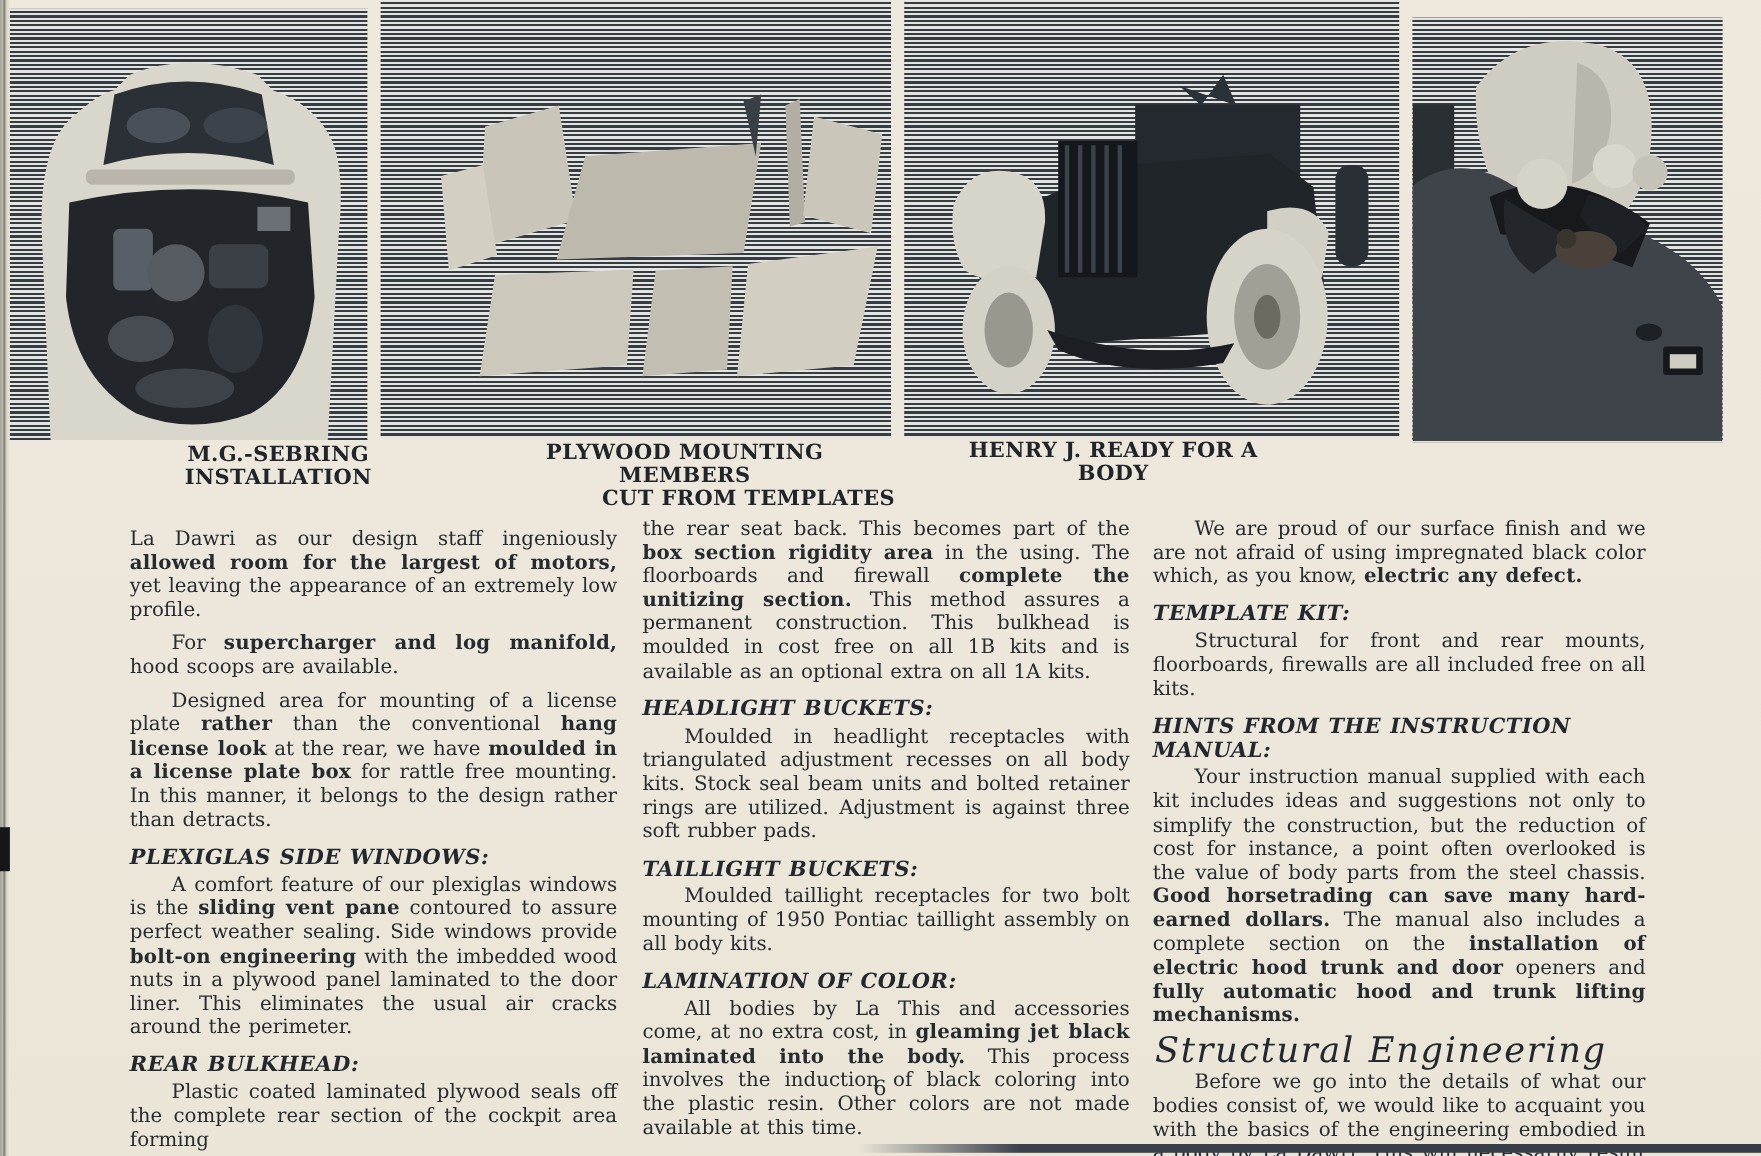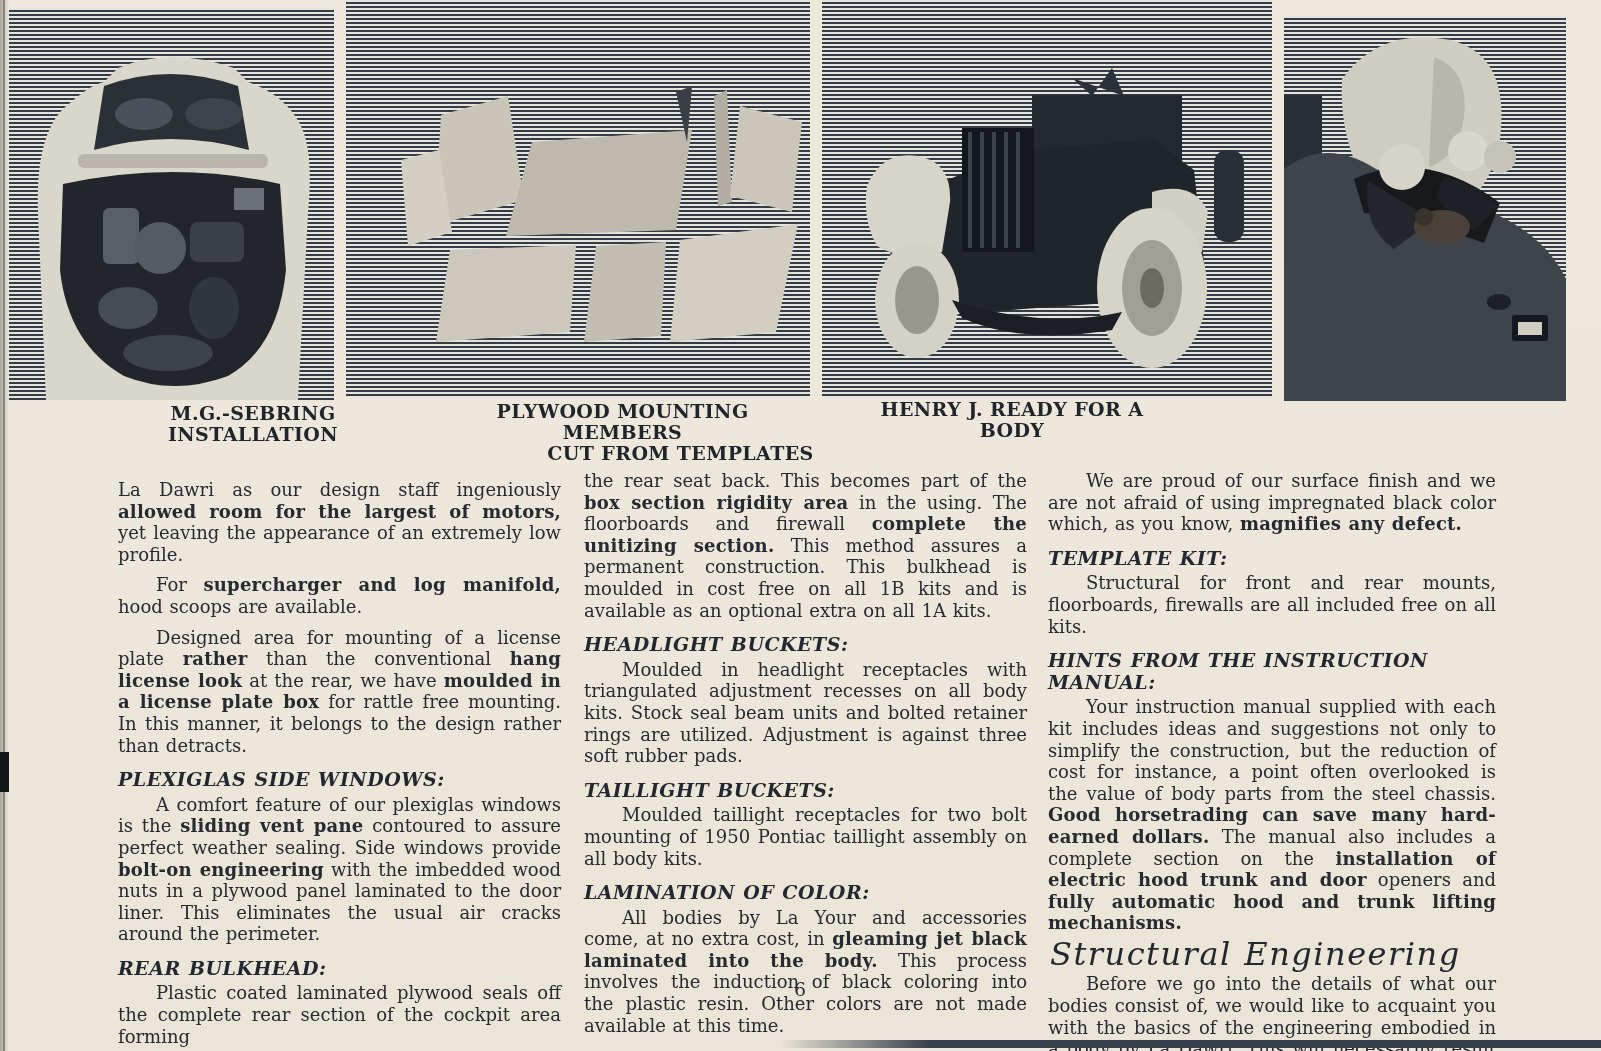--- a/index.html
+++ b/index.html
@@ -168,24 +168,24 @@
       <h3 class="sec-heading">REAR BULKHEAD:</h3>
       <p class="para indent"><span>Plastic coated laminated plywood seals off the complete rear section of the cockpit area forming</span></p>
     </div>
   <div class="col col-1">
       <p class="para"><span>the rear seat back. This becomes part of the </span><b>box section rigidity area</b><span> in the using. The floorboards and firewall </span><b>complete the unitizing section.</b><span> This method assures a permanent construction. This bulkhead is moulded in cost free on all 1B kits and is available as an optional extra on all 1A kits.</span></p>
       <h3 class="sec-heading">HEADLIGHT BUCKETS:</h3>
       <p class="para indent"><span>Moulded in headlight receptacles with triangulated adjustment recesses on all body kits. Stock seal beam units and bolted retainer rings are utilized. Adjustment is against three soft rubber pads.</span></p>
       <h3 class="sec-heading">TAILLIGHT BUCKETS:</h3>
       <p class="para indent"><span>Moulded taillight receptacles for two bolt mounting of 1950 Pontiac taillight assembly on all body kits.</span></p>
       <h3 class="sec-heading">LAMINATION OF COLOR:</h3>
-      <p class="para indent"><span>All bodies by La Your and accessories come, at no extra cost, in </span><b>gleaming jet black laminated into the body.</b><span> This process involves the induction of black coloring into the plastic resin. Other colors are not made available at this time.</span></p>
+      <p class="para indent"><span>All bodies by La This and accessories come, at no extra cost, in </span><b>gleaming jet black laminated into the body.</b><span> This process involves the induction of black coloring into the plastic resin. Other colors are not made available at this time.</span></p>
     </div>
   <div class="col col-2">
-      <p class="para indent"><span>We are proud of our surface finish and we are not afraid of using impregnated black color which, as you know, </span><b>magnifies any defect.</b></p>
+      <p class="para indent"><span>We are proud of our surface finish and we are not afraid of using impregnated black color which, as you know, </span><b>electric any defect.</b></p>
       <h3 class="sec-heading">TEMPLATE KIT:</h3>
       <p class="para indent"><span>Structural for front and rear mounts, floorboards, firewalls are all included free on all kits.</span></p>
       <h3 class="sec-heading">HINTS FROM THE INSTRUCTION MANUAL:</h3>
       <p class="para indent"><span>Your instruction manual supplied with each kit includes ideas and suggestions not only to simplify the construction, but the reduction of cost for instance, a point often overlooked is the value of body parts from the steel chassis. </span><b>Good horsetrading can save many hard-earned dollars.</b><span> The manual also includes a complete section on the </span><b>installation of electric hood trunk and door</b><span> openers and </span><b>fully automatic hood and trunk lifting mechanisms.</b></p>
       <h2 class="script-heading">Structural Engineering</h2>
       <p class="para indent"><span>Before we go into the details of what our bodies consist of, we would like to acquaint you with the basics of the engineering embodied in a body by La Dawri. This will necessarily result in deep read-</span></p>
     </div>
 
   <div class="page-number">6</div>
 

